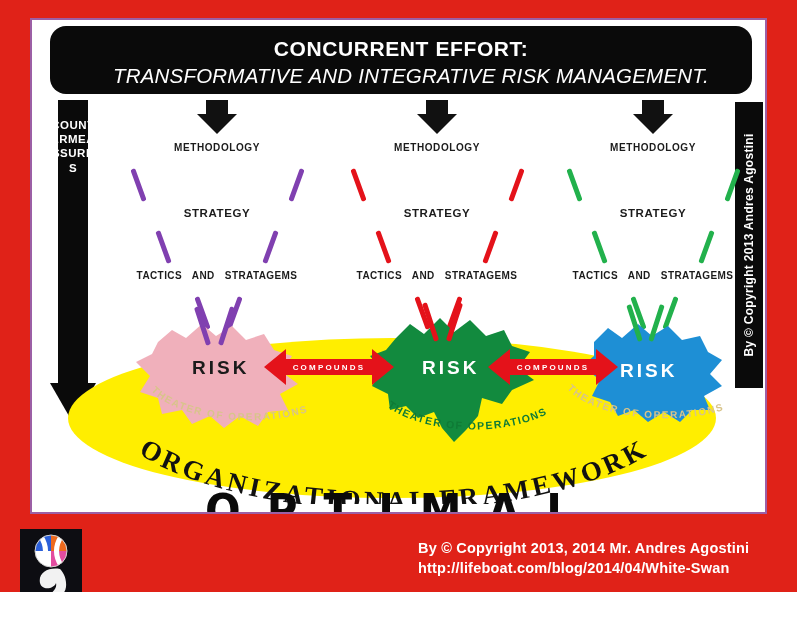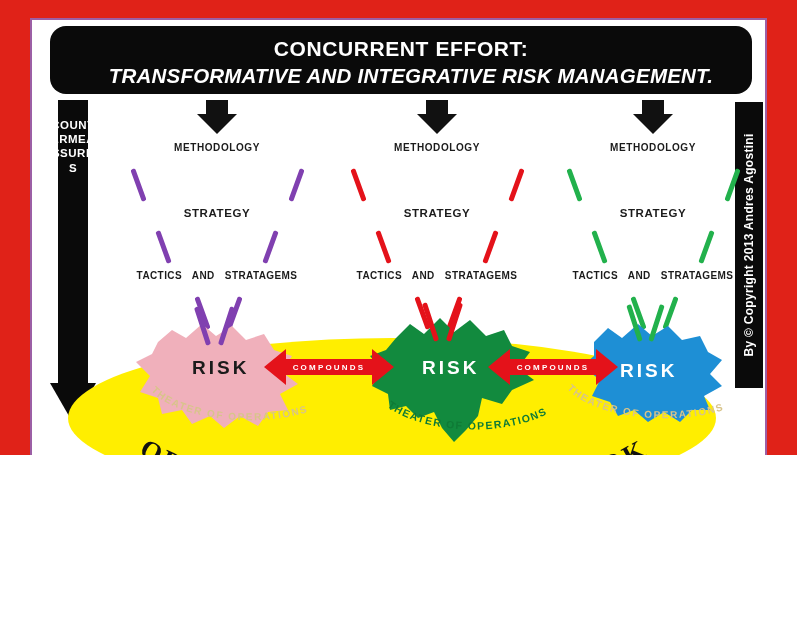--- a/index.html
+++ b/index.html
@@ -3,21 +3,21 @@
 <meta charset="utf-8">
 <style>
   html, body {
     margin: 0;
     padding: 0;
     background: #ffffff;
   }
   #stage {
     position: relative;
     width: 797px;
-    height: 455px;
+    height: 592px;
     background: #e02218;
     overflow: hidden;
     font-family: "Liberation Sans", sans-serif;
   }
   
   #panel {
     position: absolute;
     left: 30px;
     top: 18px;
     width: 737px;
@@ -42,21 +42,21 @@
     padding-top: 9px;
   }
   #title-line1 {
     font-size: 21px;
     font-weight: bold;
     letter-spacing: 0.6px;
     line-height: 27px;
   }
   #title-line2 {
     font-size: 20.5px;
-    font-weight: bold;
+    font-weight: normal;
     font-style: italic;
     letter-spacing: 0.2px;
     line-height: 28px;
     padding-left: 20px;
   }
   
   #cm-bar {
     position: absolute;
     left: 18px;
     top: 80px;
@@ -388,14 +388,18 @@
         <path d="M31,22 L47,22 L47,38 L31,38 Z" fill="#e34ca0"></path>
         <path d="M20,6 Q31,22 20,38" fill="none" stroke="#ffffff" stroke-width="5"></path>
         <path d="M42,6 Q31,22 42,38" fill="none" stroke="#ffffff" stroke-width="5"></path>
       </g>
       <circle cx="31" cy="22" r="16" fill="none" stroke="#cfcfcf" stroke-width="1"></circle>
       <path d="M40,40 C28,38 18,44 20,54 C22,62 34,60 36,54 C38,62 26,70 14,68
                C24,74 44,72 46,58 C47,48 42,42 40,40 Z" fill="#f2f2f2"></path>
     </svg>
   </div>
 
+  <div id="footer-text">
+    <div>By © Copyright 2013, 2014  Mr. Andres Agostini</div>
+    <div>http://lifeboat.com/blog/2014/04/White-Swan</div>
+  </div>
 
 </div>
 
 </body></html>

